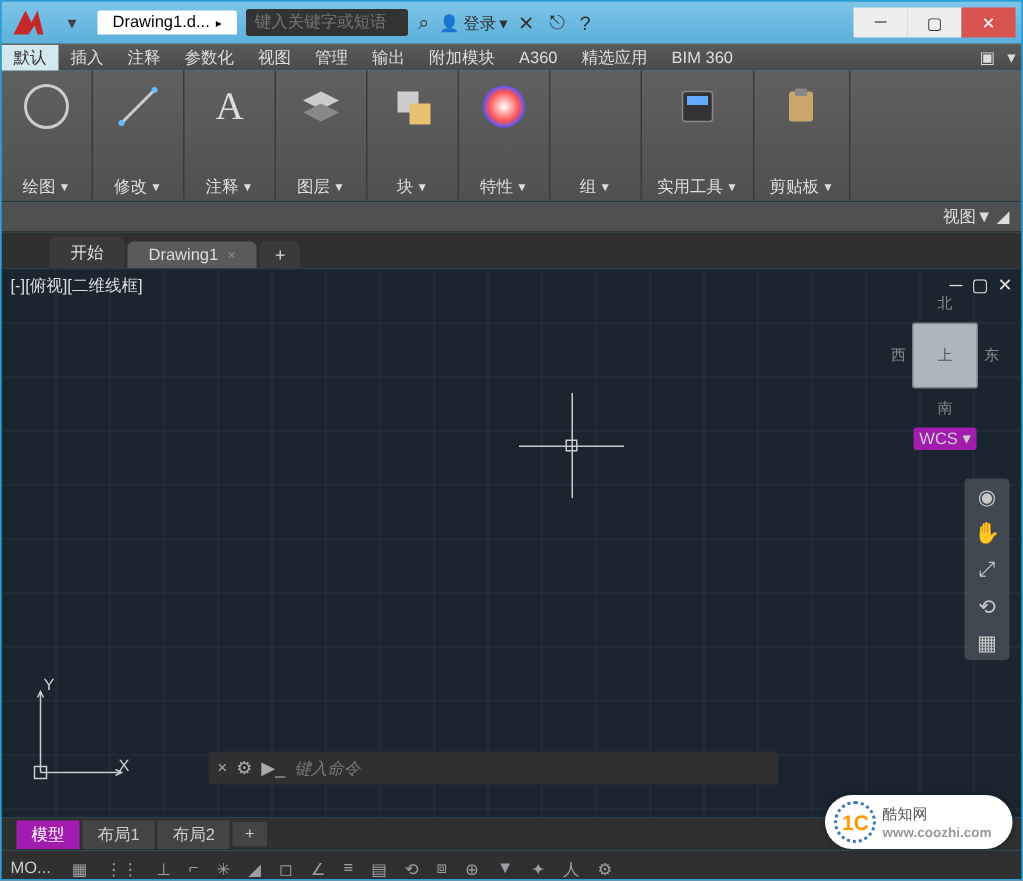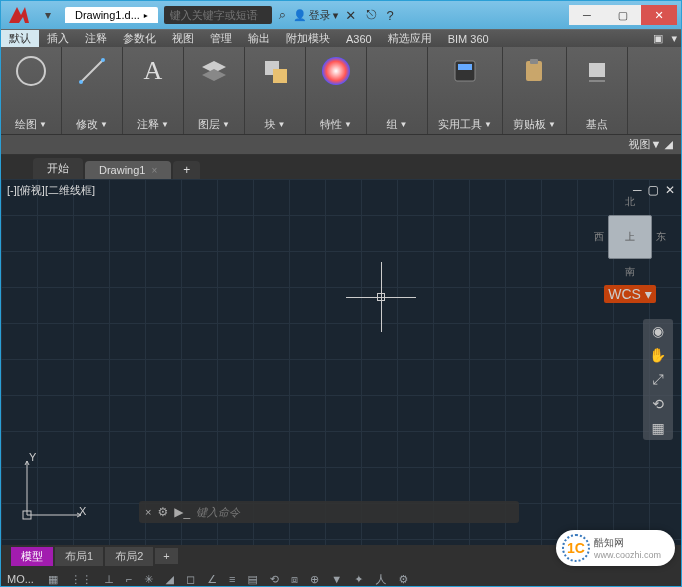--- a/index.html
+++ b/index.html
@@ -45,38 +45,38 @@
 .crosshair .h { position: absolute; width: 70px; height: 1px; background: #ccc; left: -35px; top: 0; }
 .crosshair .v { position: absolute; height: 70px; width: 1px; background: #ccc; top: -35px; left: 0; }
 .crosshair .box { position: absolute; width: 8px; height: 8px; border: 1px solid #ccc; left: -4px; top: -4px; }
 .ucs { position: absolute; left: 18px; bottom: 22px; color: #ccc; font-size: 11px; }
 .ucs .y { position: absolute; left: 10px; bottom: 60px; }
 .ucs .x { position: absolute; left: 60px; bottom: 6px; }
 .ucs svg { position: absolute; left: 0; bottom: 0; }
 .viewcube { position: absolute; right: 16px; top: 16px; width: 70px; height: 90px; display: flex; flex-direction: column; align-items: center; gap: 6px; }
 .vc-face { width: 44px; height: 44px; background: #aeb6bd; border: 1px solid #7a828a; display: flex; align-items: center; justify-content: center; font-size: 10px; color: #555; border-radius: 2px; }
 .vc-dir { color: #888; font-size: 10px; }
-.vc-wcs { background: #c2410c; color: #ccc; font-size: 14px; padding: 1px 4px; border-radius: 2px; }
+.vc-wcs { background: #a21caf; color: #ccc; font-size: 11px; padding: 1px 4px; border-radius: 2px; }
 .navbar { position: absolute; right: 8px; top: 140px; width: 30px; background: rgba(80,86,94,0.7); border-radius: 3px; padding: 4px 0; display: flex; flex-direction: column; align-items: center; gap: 8px; }
 .nav-item { color: #c8c8c8; font-size: 14px; }
 .layout-tabs { height: 22px; background: #303030; display: flex; align-items: center; padding-left: 10px; }
 .ltab { font-size: 11px; padding: 2px 10px; color: #ccc; background: #444; margin-right: 2px; }
 .ltab.active { background: #a21caf; color: #fff; }
 .ltab.plus { padding: 2px 8px; }
 .cmdline { position: absolute; left: 138px; bottom: 22px; height: 22px; background: rgba(50,50,50,0.9); display: flex; align-items: center; padding: 0 6px; border-radius: 3px; gap: 6px; width: 380px; }
 .cmdline .x { color: #aaa; font-size: 11px; }
 .cmdline .icn { color: #aaa; font-size: 12px; }
 .cmdline .prompt { color: #777; font-size: 11px; font-style: italic; }
 .statusbar { height: 24px; background: #303030; display: flex; align-items: center; padding: 0 6px; gap: 4px; }
 .sb-item { color: #9aa0a6; font-size: 11px; padding: 0 4px; height: 100%; display: flex; align-items: center; }
 .sb-text { color: #ccc; font-size: 11px; padding-right: 6px; }
 .watermark { position: absolute; right: 6px; bottom: 20px; background: #fff; border-radius: 18px; padding: 4px 14px 4px 6px; display: flex; align-items: center; gap: 4px; box-shadow: 0 0 6px rgba(0,0,0,0.3); }
 .wm-icon { width: 28px; height: 28px; border-radius: 50%; border: 2px dotted #3a7abd; display: flex; align-items: center; justify-content: center; font-size: 14px; font-weight: bold; color: #f90; }
 .wm-text { font-size: 10px; color: #555; }
-.wm-sub { font-size: 9px; color: #999; }
+.wm-sub { font-size: 9px; color: #999; font-weight: bold; }
 </style>
 </head>
 <body>
 
 <div class="window">
 
   <div class="titlebar">
     <div class="app-icon">
       <svg viewBox="0 0 24 20">
           <path d="M2 18 L10 2 L14 10 L18 2 L22 18 L18 18 L16 12 L12 18 Z" fill="#c62828"></path>
@@ -218,31 +218,20 @@
     <div class="ribbon-panel">
       <div class="panel-icon">
           <svg width="28" height="28">
             <rect x="6" y="4" width="16" height="20" rx="2" fill="#c9a66b"></rect>
             <rect x="10" y="2" width="8" height="5" rx="1" fill="#888"></rect>
           </svg>
         </div>
       <div class="panel-label">
           <span>剪贴板</span>
           <span class="dd">▼</span>
-        </div>
-    </div>
-    <div class="ribbon-panel">
-      <div class="panel-icon">
-          <svg width="28" height="28">
-            <rect x="6" y="6" width="16" height="14" fill="#ccc"></rect>
-            <line x1="6" y1="24" x2="22" y2="24" stroke="#888" stroke-width="2"></line>
-          </svg>
-        </div>
-      <div class="panel-label">
-          <span>基点</span>
         </div>
     </div>
   </div>
   <div class="view-dd"><span>视图</span> ▼ ◢</div>
 
   <div class="doc-tabs">
     <div class="doc-tab2">
         <span>开始</span>
       </div>
     <div class="doc-tab2 active">

